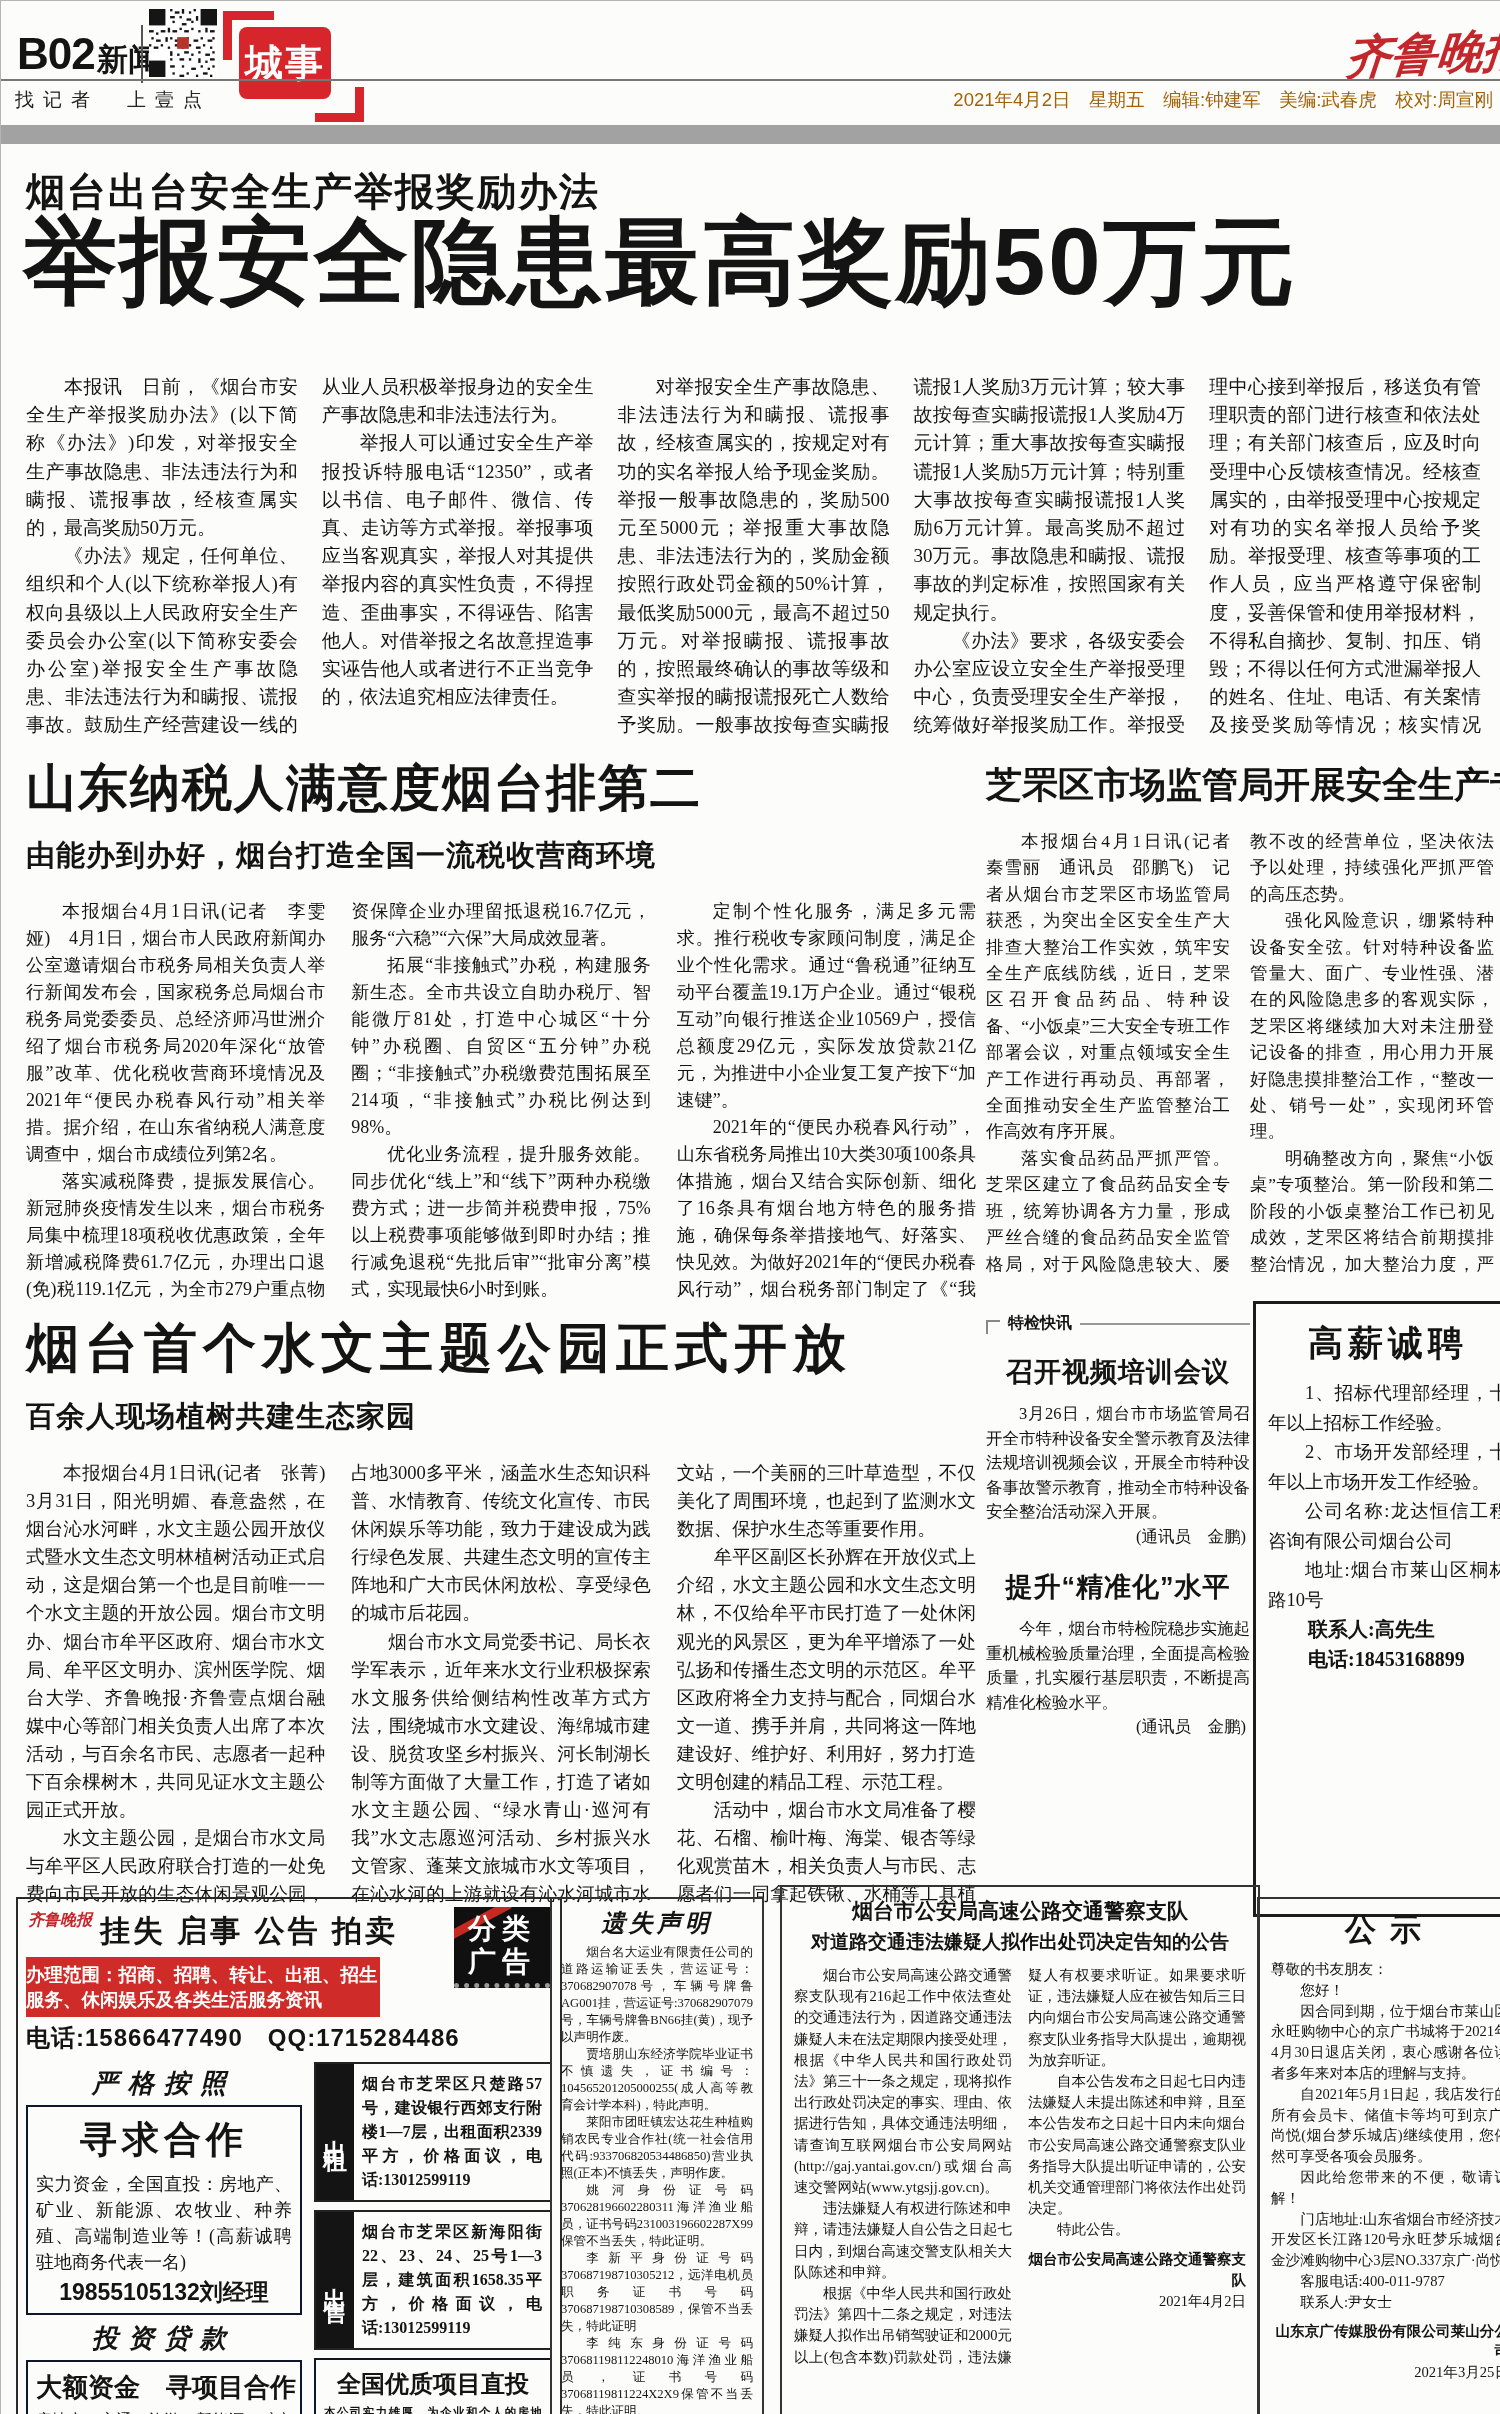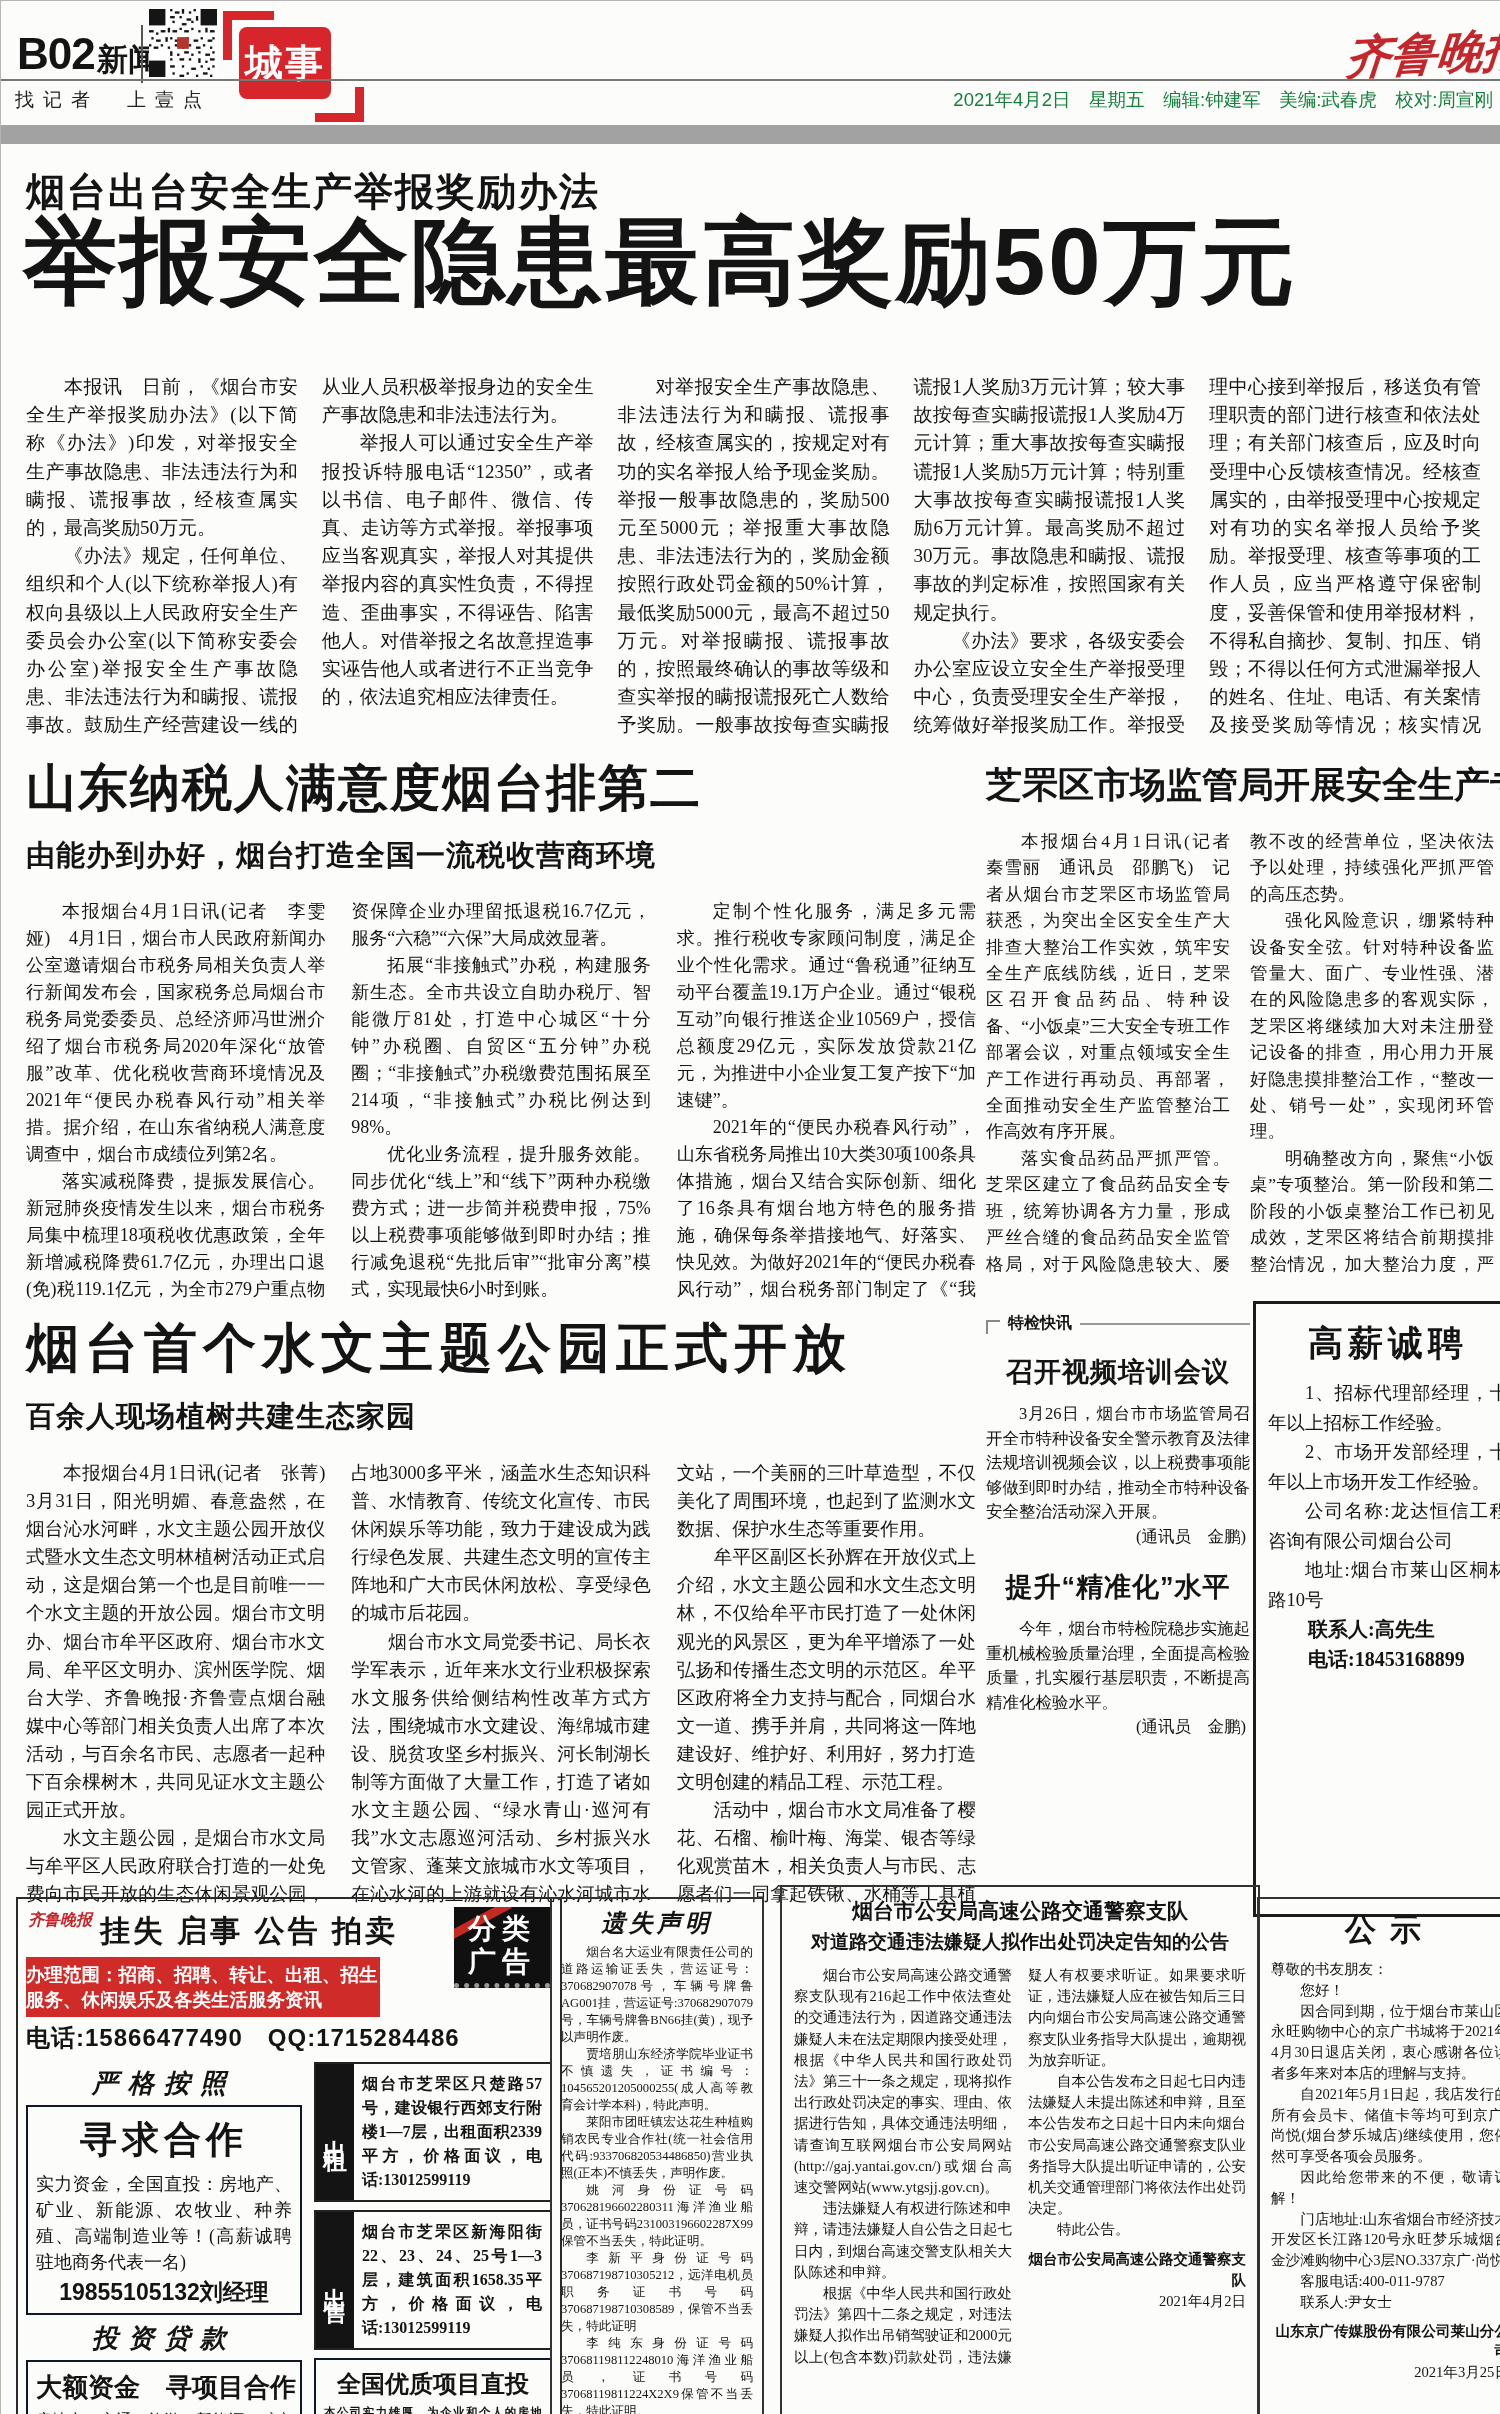--- a/index.html
+++ b/index.html
@@ -17,21 +17,21 @@
   .vline{left:140px;top:24px;width:2px;height:58px;background:#555}
   .qr{left:148px;top:8px}
   .slogan{left:14px;top:86px;font-size:19px;letter-spacing:9px;color:#222;font-weight:500}
   .bktl{left:222px;top:10px;width:42px;height:40px;border-left:9px solid #d6262b;border-top:9px solid #d6262b}
   .badge{left:238px;top:26px;width:92px;height:72px;background:#d6262b;border-radius:8px;color:#fff;
          display:flex;align-items:center;justify-content:center;font-size:38px;font-weight:900;letter-spacing:2px}
   .bkbr{left:314px;top:86px;width:40px;height:26px;border-right:9px solid #d6262b;border-bottom:9px solid #d6262b}
   .masthead{left:1344px;top:22px;font-size:46px;font-weight:700;font-style:italic;color:#c3272b;
             letter-spacing:0;transform:rotate(-3deg) skewX(-8deg);white-space:nowrap}
   .hrule{left:0;top:78px;width:1500px;height:2px;background:#777}
-  .dateline{left:860px;top:86px;width:632px;text-align:right;font-size:18.5px;color:#15803d}
+  .dateline{left:860px;top:86px;width:632px;text-align:right;font-size:18.5px;color:#a16207}
   .graybar{left:0;top:124px;width:1500px;height:19px;background:#a2a2a2}
 
   
   .kicker{left:25px;top:164px;font-size:39px;font-weight:900;letter-spacing:2px;white-space:nowrap}
   .lead-hl{left:22px;top:212px;font-size:94px;font-weight:900;letter-spacing:3px;line-height:1.05;white-space:nowrap}
   .lead-body{left:25px;top:372px;width:1455px;height:376px;column-count:5;column-gap:24px;
              font-size:19px;line-height:28.2px;overflow:hidden}
 
   
   .tax{left:25px;top:754px;width:950px}
@@ -259,21 +259,21 @@
     </div>
   </section>
 
   <aside class="abs tejian">
     <div class="tj-tag">
       <span class="tj-corner"></span>
       <span class="tj-label sans">特检快讯</span>
       <span class="tj-line"></span>
     </div>
     <h4 class="sans">召开视频培训会议</h4>
-    <p>3月26日，烟台市市场监管局召开全市特种设备安全警示教育及法律法规培训视频会议，以上税费事项能够做到即时办结，推动全市特种设备安全整治活动深入开展。</p>
+    <p>3月26日，烟台市市场监管局召开全市特种设备安全警示教育及法律法规培训视频会议，开展全市特种设备事故警示教育，推动全市特种设备安全整治活动深入开展。</p>
     <p class="tj-byline">(通讯员　金鹏)</p>
     <h4 class="sans">提升“精准化”水平</h4>
     <p>今年，烟台市特检院稳步实施起重机械检验质量治理，全面提高检验质量，扎实履行基层职责，不断提高精准化检验水平。</p>
     <p class="tj-byline">(通讯员　金鹏)</p>
   </aside>
 
   <aside class="abs hiring">
     <h4 class="sans">高薪诚聘</h4>
     <p>1、招标代理部经理，十年以上招标工作经验。</p>
     <p>2、市场开发部经理，十年以上市场开发工作经验。</p>

